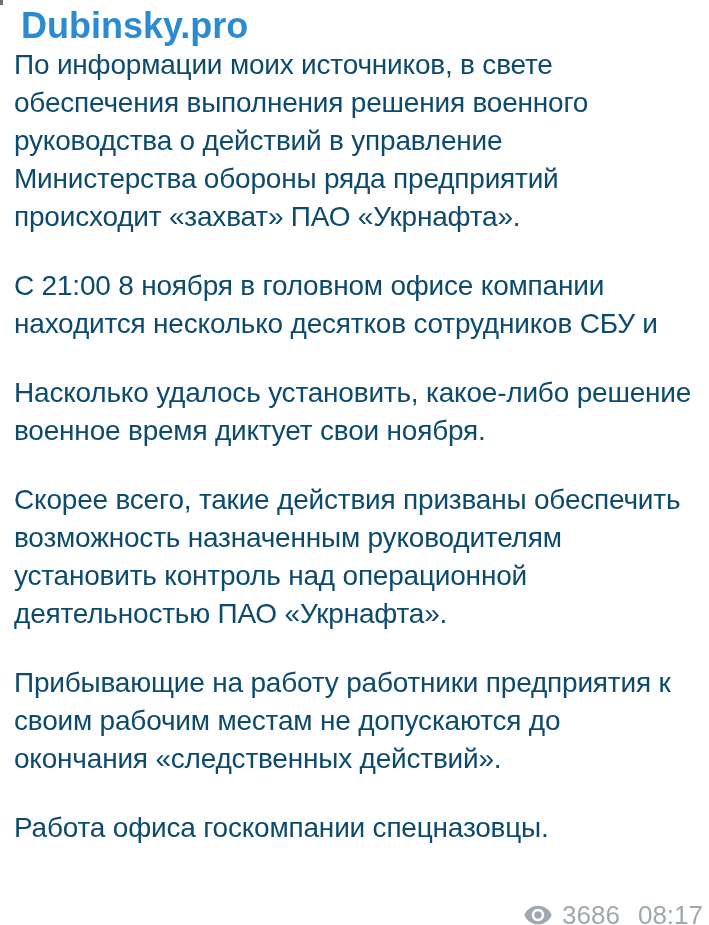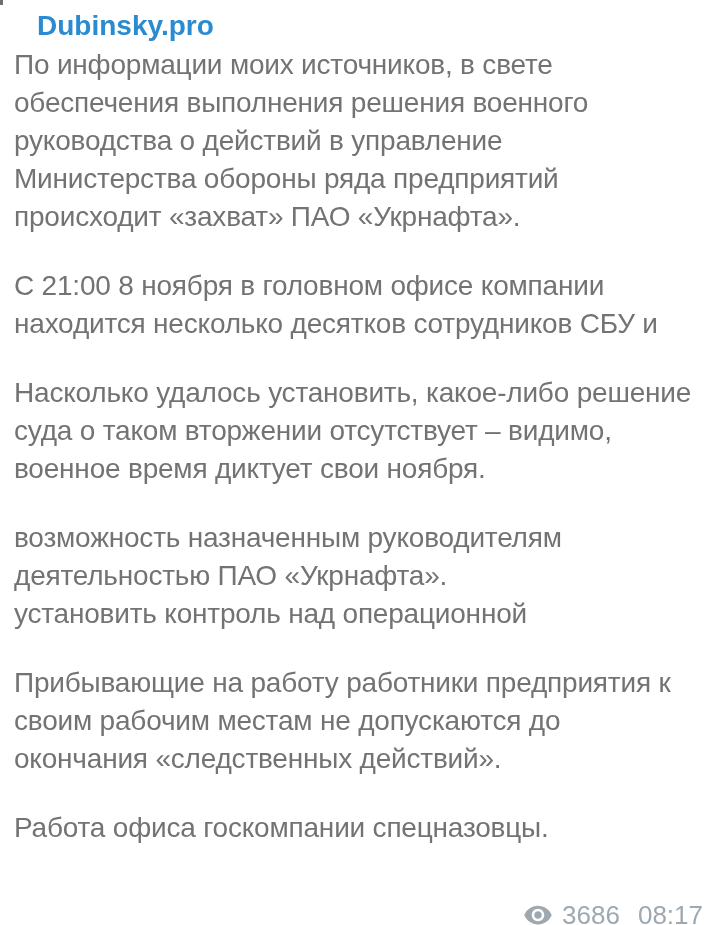--- a/index.html
+++ b/index.html
@@ -23,30 +23,30 @@
     height: 5px;
     background: #6f6f6f;
   }
   .post {
     position: absolute;
     left: 14px;
     top: 6px;
     width: 690px;
   }
   .channel-name {
-    margin-left: 23px;
-    font-size: 28px;
+    margin-left: 7px;
+    font-size: 36px;
     line-height: 40px;
     font-weight: 700;
     color: #2a8bd0;
     letter-spacing: 0px;
     cursor: pointer;
   }
   .message-text {
-    color: #737373;
+    color: #0c4a6e;
     font-size: 28px;
     line-height: 38px;
     letter-spacing: -0.2px;
   }
   .para {
     margin: 0 0 31px 0;
   }
   .para:last-child {
     margin-bottom: 0;
   }
@@ -90,27 +90,27 @@
           <div class="line">руководства о действий в управление</div>
           <div class="line">Министерства обороны ряда предприятий</div>
           <div class="line">происходит «захват» ПАО «Укрнафта».</div>
         </div>
         <div class="para">
           <div class="line">С 21:00 8 ноября в головном офисе компании</div>
           <div class="line">находится несколько десятков сотрудников СБУ и</div>
         </div>
         <div class="para">
           <div class="line">Насколько удалось установить, какое-либо решение</div>
-          <div class="line">суда о таком вторжении отсутствует – видимо,</div>
           <div class="line">военное время диктует свои ноября.</div>
         </div>
         <div class="para">
+          <div class="line">Скорее всего, такие действия призваны обеспечить</div>
           <div class="line">возможность назначенным руководителям</div>
+          <div class="line">установить контроль над операционной</div>
           <div class="line">деятельностью ПАО «Укрнафта».</div>
-          <div class="line">установить контроль над операционной</div>
         </div>
         <div class="para">
           <div class="line">Прибывающие на работу работники предприятия к</div>
           <div class="line">своим рабочим местам не допускаются до</div>
           <div class="line">окончания «следственных действий».</div>
         </div>
         <div class="para">
           <div class="line">Работа офиса госкомпании спецназовцы.</div>
         </div>
       </div>

